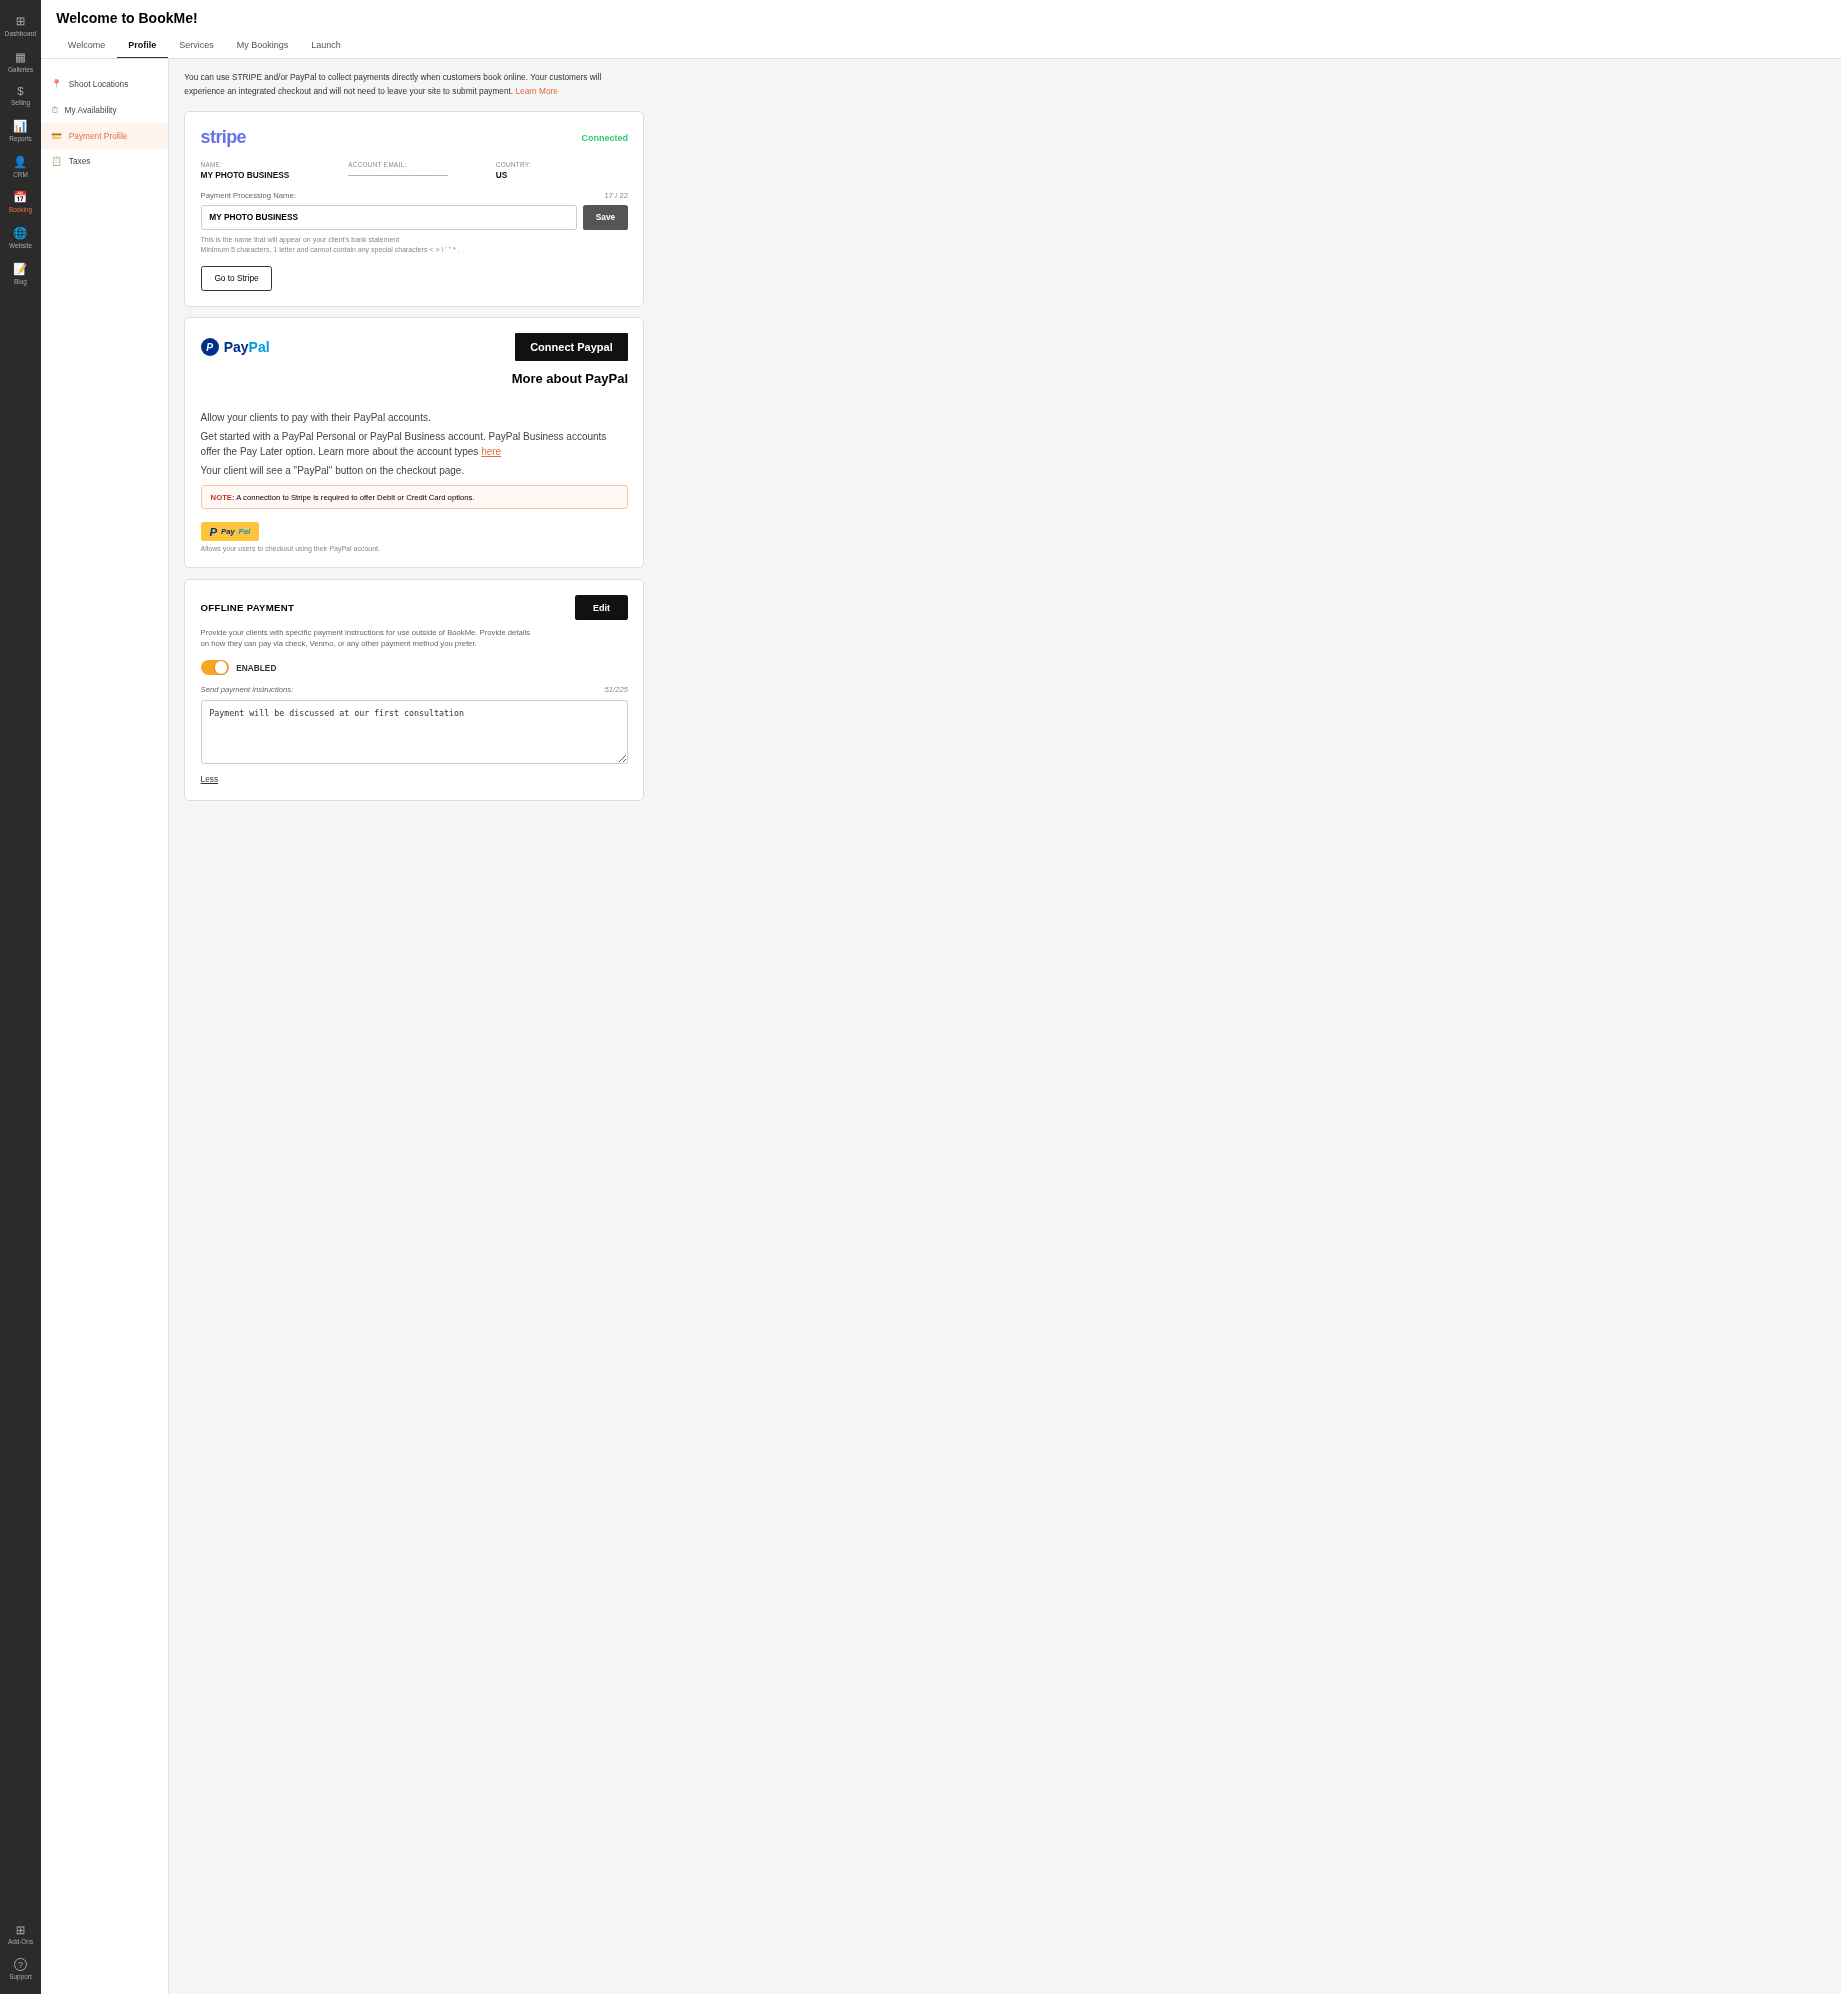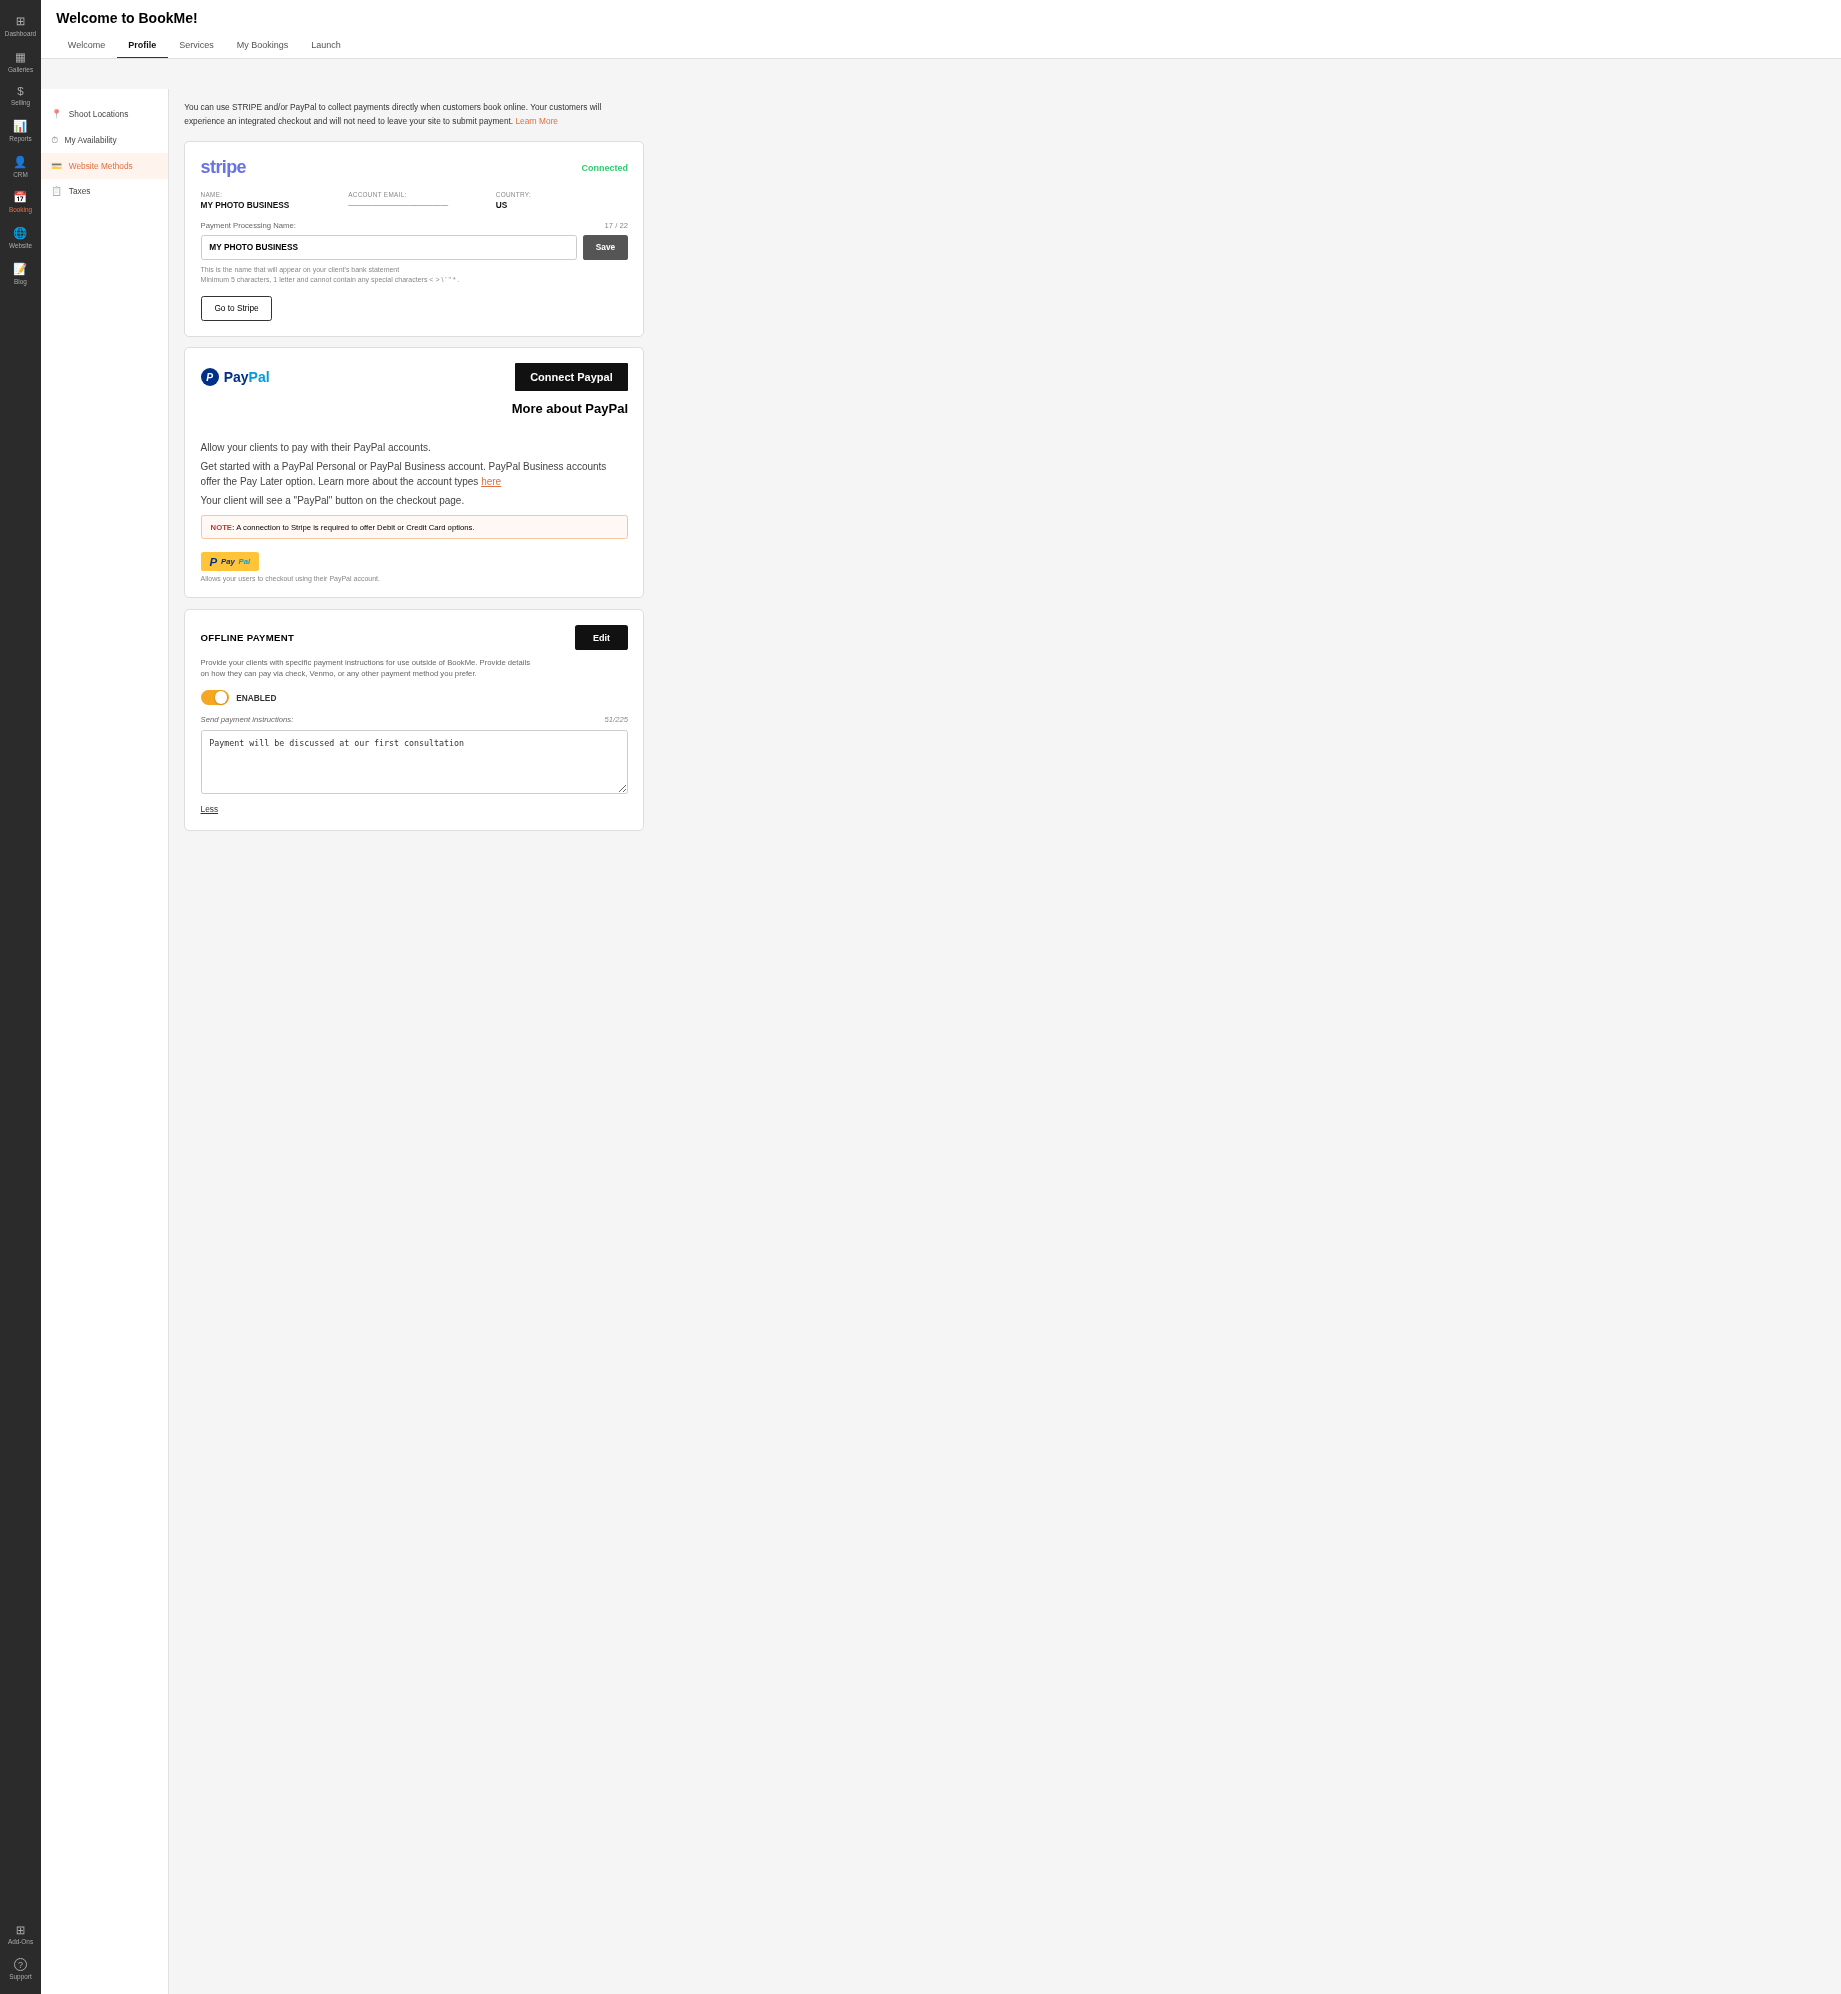--- a/index.html
+++ b/index.html
@@ -31,21 +31,20 @@
     .sidebar-item .icon { font-size: 11.5px; margin-bottom: 1.9px; }
     .sidebar-spacer { flex: 1; }
 
     
     .main-content {
       flex: 1;
       display: flex;
       flex-direction: column;
       background: #f5f5f5;
       overflow-y: auto;
-      gap: 30px;
     }
 
     
     .header {
       background: #fff;
       padding: 10.2px 15.3px 0;
       border-bottom: 0.6px solid #e0e0e0;
     }
     .page-title {
       font-size: 14px;
@@ -435,21 +434,21 @@
       <div class="left-nav-item">
         <span class="nav-icon">📍</span>
         <span>Shoot Locations</span>
       </div>
       <div class="left-nav-item">
         <span class="nav-icon">⏱</span>
         <span>My Availability</span>
       </div>
       <div class="left-nav-item active">
         <span class="nav-icon">💳</span>
-        <span>Website Methods</span>
+        <span>Payment Profile</span>
       </div>
       <div class="left-nav-item">
         <span class="nav-icon">📋</span>
         <span>Taxes</span>
       </div>
     </div>
 
     <div class="right-content">
 
       <p class="intro-text">

